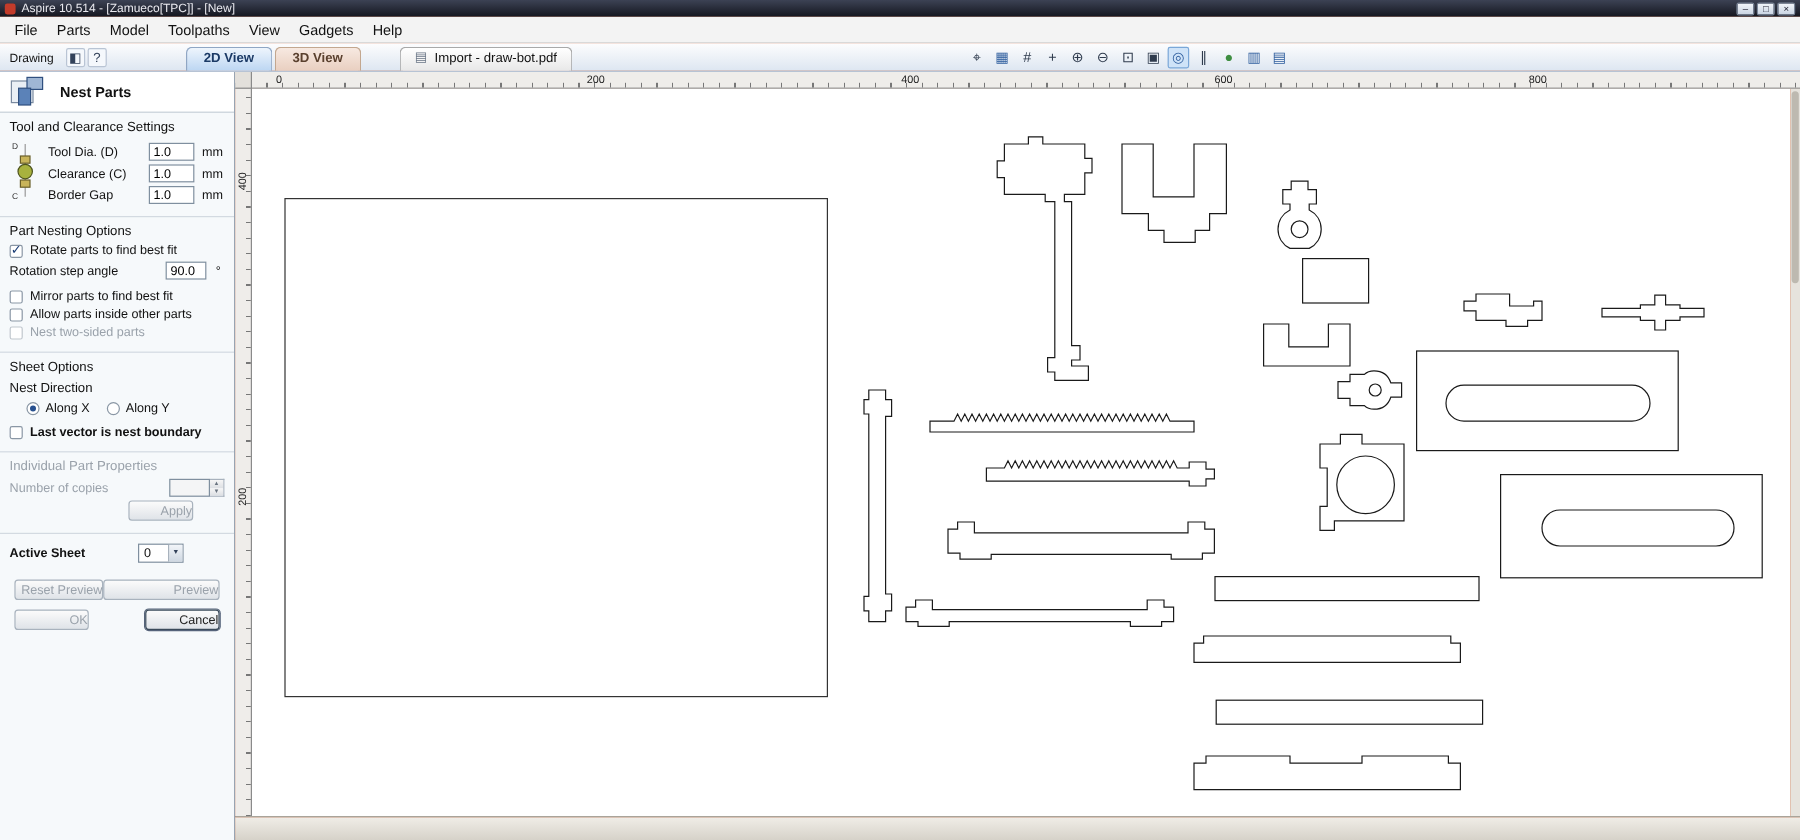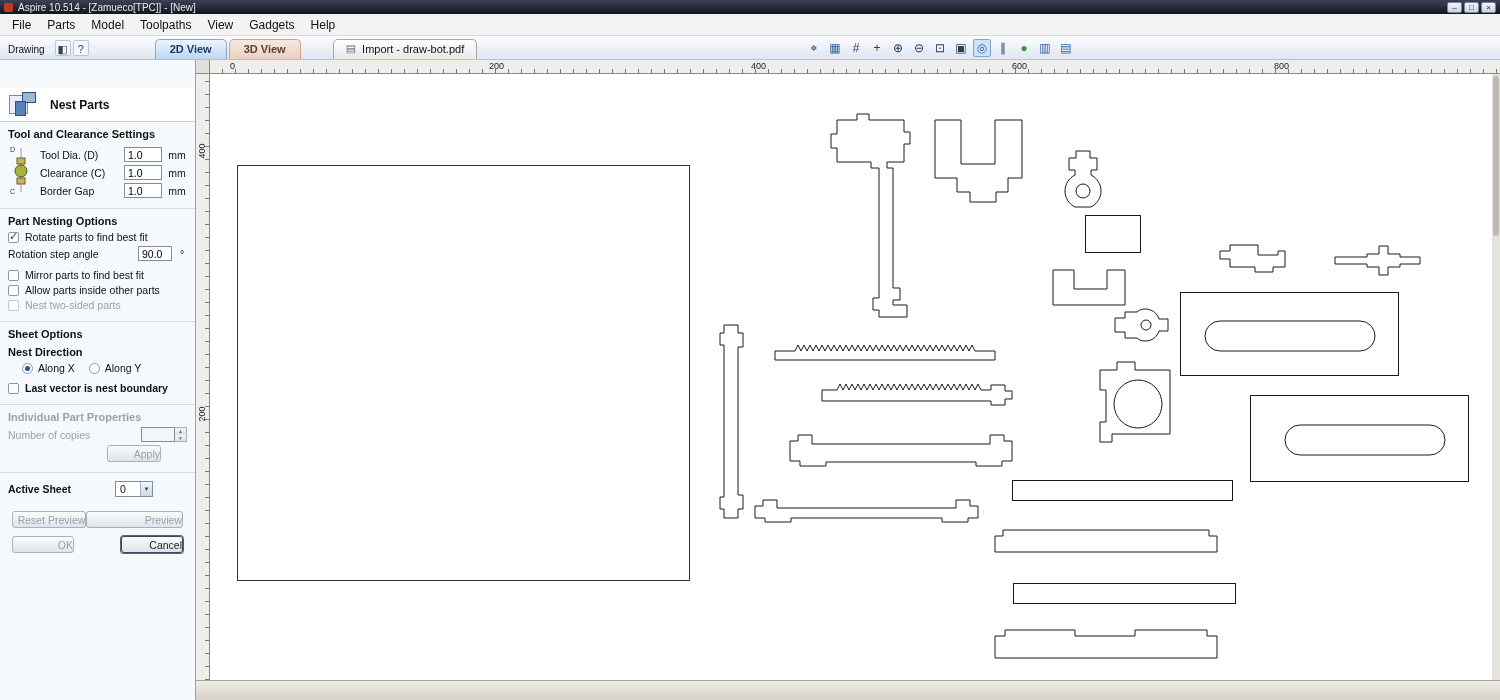--- a/index.html
+++ b/index.html
@@ -39,25 +39,25 @@
   .vicon { width:18px; height:18px; display:flex; align-items:center; justify-content:center;
     font-size:12px; color:#2f3b4d; border:1px solid transparent; border-radius:2px; cursor:default; }
   .vicon.active { background:#cfe3f8; border-color:#7aa7d8; }
   .vicon.green { color:#3e8e41; }
   .vicon.blue { color:#2f5e9e; }
 
   
   .left-panel { position:absolute; top:60px; left:0; width:196px; bottom:0;
     background:#f6f9fb; border-right:1px solid #98a4b2; }
   .panel-header { height:34px; background:#fff; border-bottom:1px solid #c5cfd8;
-    display:flex; align-items:center; gap:12px; padding:0 8px;margin-top:28px; }
+    display:flex; align-items:center; gap:12px; padding:0 8px; }
   .panel-title { font-weight:bold; font-size:12px; }
   .section { border-top:1px solid #d3dae1; padding:5px 8px 7px; }
   .section.first { border-top:none; }
-  .sec-h { font-weight:bold; font-size:11px; margin:1px 0 4px; }
+  .sec-h { font-weight:normal; font-size:11px; margin:1px 0 4px; }
   .sec-h.disabled, .dis-text { color:#9aa2ab; }
   .row { display:flex; align-items:center; margin:3px 0; }
   .lbl { font-size:10.5px; }
   .tin { width:38px; height:15px; border:1px solid #7f8f9f; background:#fff; font-size:10.5px;
     padding:0 3px; font-family:"Liberation Sans",sans-serif; }
   .unit { width:20px; margin-left:5px; font-size:10.5px;text-align:center; }
   .tool-wrap { display:flex; gap:6px; }
   .tool-rows { flex:1; }
   .tool-rows .lbl { flex:1; }
   .cb { width:11px; height:11px; border:1px solid #8a97a5; background:#fff; border-radius:2px;

